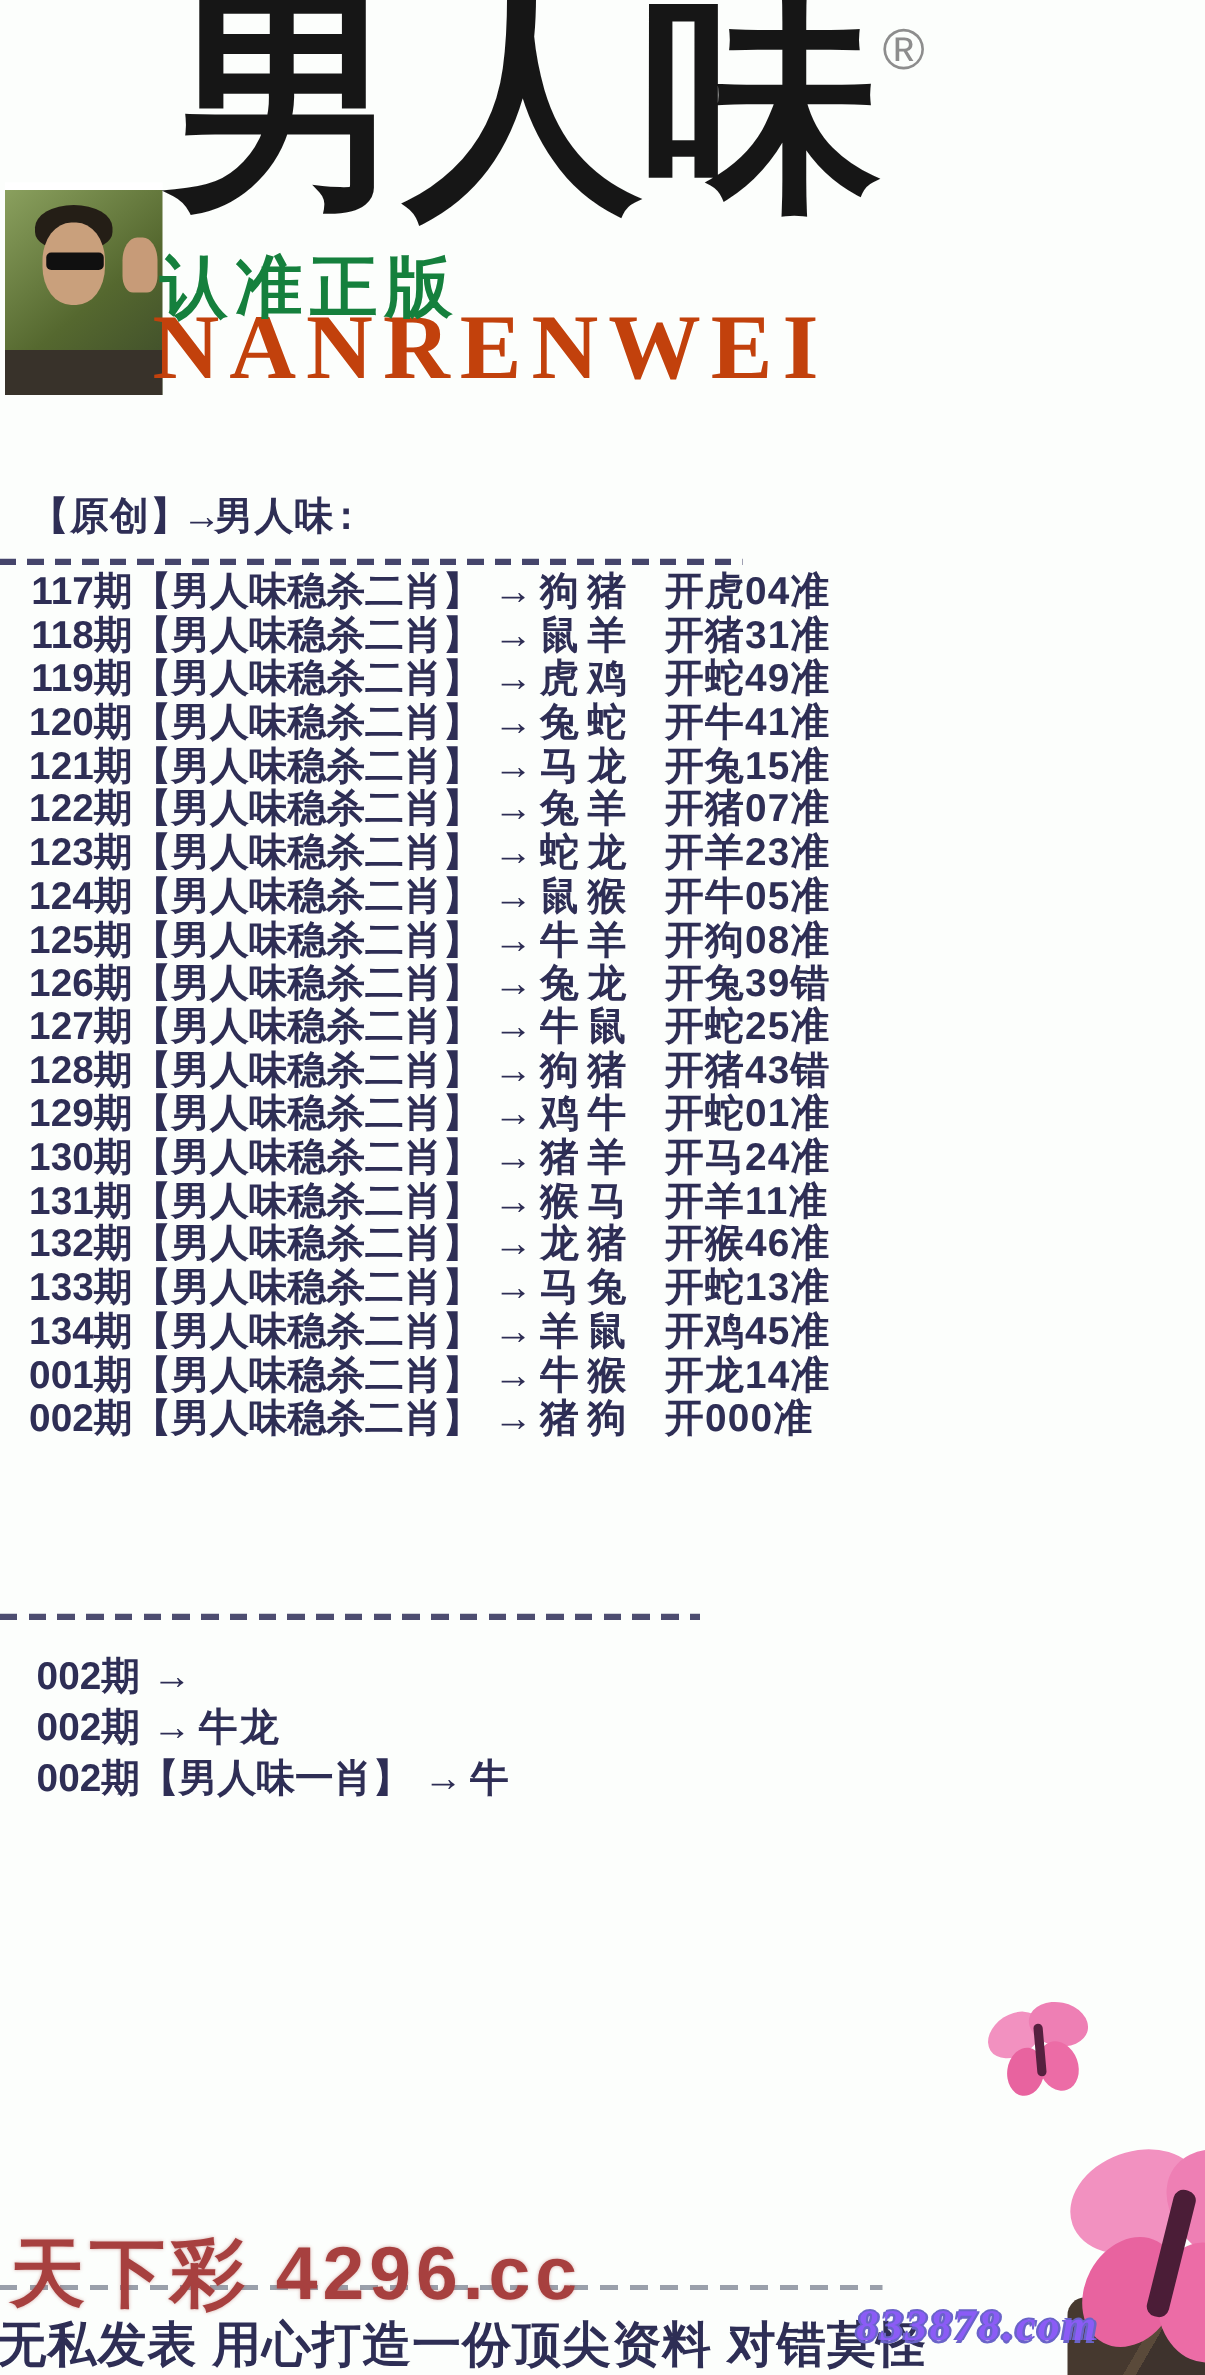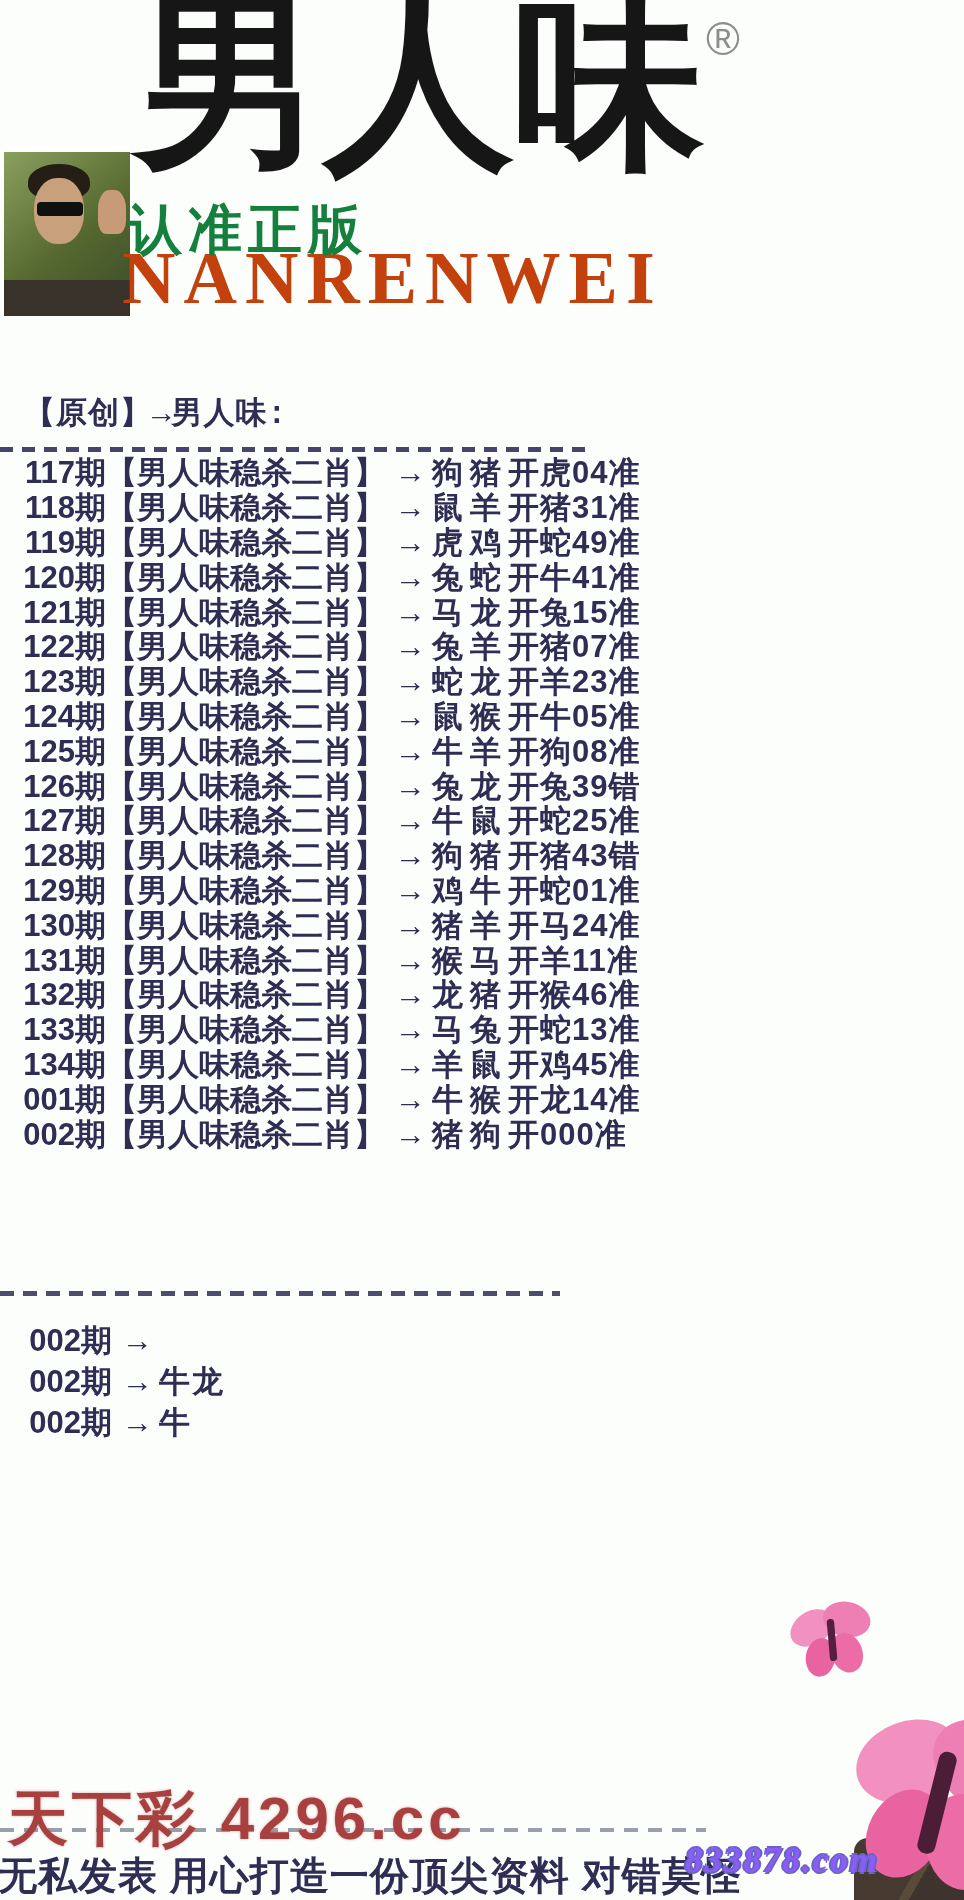--- a/index.html
+++ b/index.html
@@ -34,21 +34,21 @@
   
   .records{left:2px;top:456px;}
   .tips{left:8px;top:1320px;}
   .row{display:flex;align-items:center;font-size:31px;font-weight:700;color:#2e2e55;white-space:nowrap;}
   .records .row{height:34.8px;}
   .tips .row{height:41px;}
   .c-issue{min-width:104px;text-align:right;}
   .c-arrow{margin:0 6px 0 10px;font-weight:900;}
   .records .c-picks{letter-spacing:7px;text-align:right;}
   .tips .c-picks{letter-spacing:2px;}
-  .c-result{margin-left:0;letter-spacing:1px;}
+  .c-result{margin-left:24px;letter-spacing:1px;}
 
   
   .slogan{left:-2px;top:1849px;font-size:39px;font-weight:700;color:#2e2e55;letter-spacing:1px;white-space:nowrap;z-index:3;}
   .banner{left:8px;top:1779px;font-size:60px;font-weight:800;color:#a7403f;letter-spacing:4px;
           white-space:nowrap;z-index:4;text-shadow:0 0 3px rgba(167,64,63,.45);}
   .siteurl{left:685px;top:1841px;font-family:"Liberation Serif",serif;font-weight:700;font-size:35px;
            color:#8b5cf6;letter-spacing:2px;white-space:nowrap;z-index:6;
            text-shadow:2px 0 0 #6a63c8,-2px 0 0 #6a63c8,0 2px 0 #6a63c8,0 -2px 0 #6a63c8;font-style:italic;}
 
   
@@ -231,20 +231,21 @@
       <span class="c-issue">002期</span>
       <span class="c-arrow">→</span>
     </div>
     <div class="row">
       <span class="c-issue">002期</span>
       <span class="c-arrow">→</span>
       <span class="c-picks">牛龙</span>
     </div>
     <div class="row">
       <span class="c-issue">002期</span>
+      <span class="c-title">【男人味一肖】</span>
       <span class="c-arrow">→</span>
       <span class="c-picks">牛</span>
     </div>
   </section>
 
 <div class="abs darkblob"></div>
 
 <svg class="abs butterfly bf-small" viewBox="0 0 100 100">
   <ellipse cx="30" cy="34" rx="25" ry="18" fill="#f291c0" transform="rotate(-25 30 34)"></ellipse>
   <ellipse cx="69" cy="30" rx="26" ry="19" fill="#ee7fb4" transform="rotate(20 69 30)"></ellipse>

